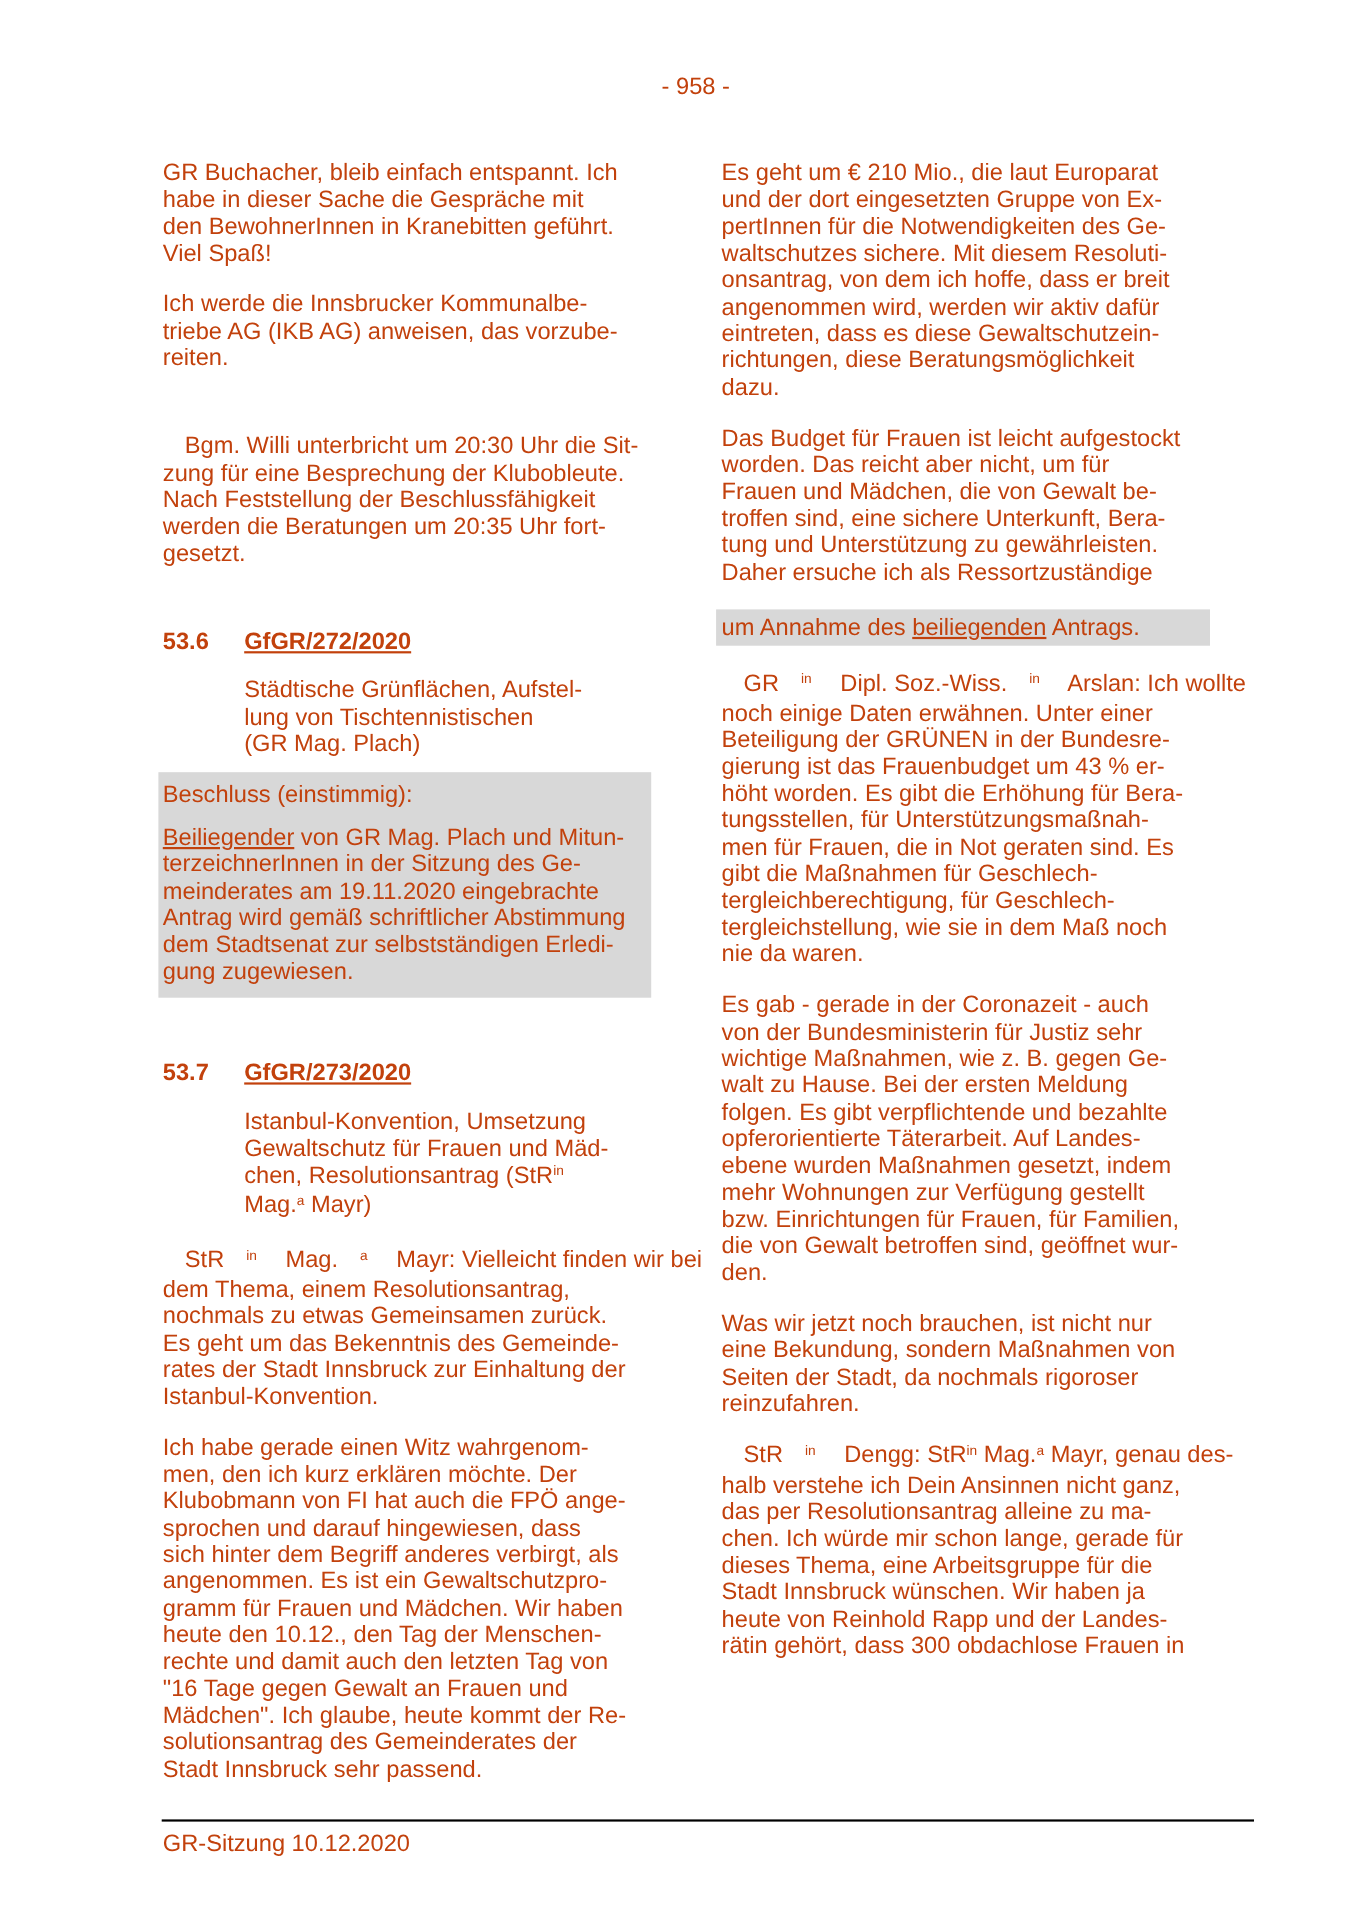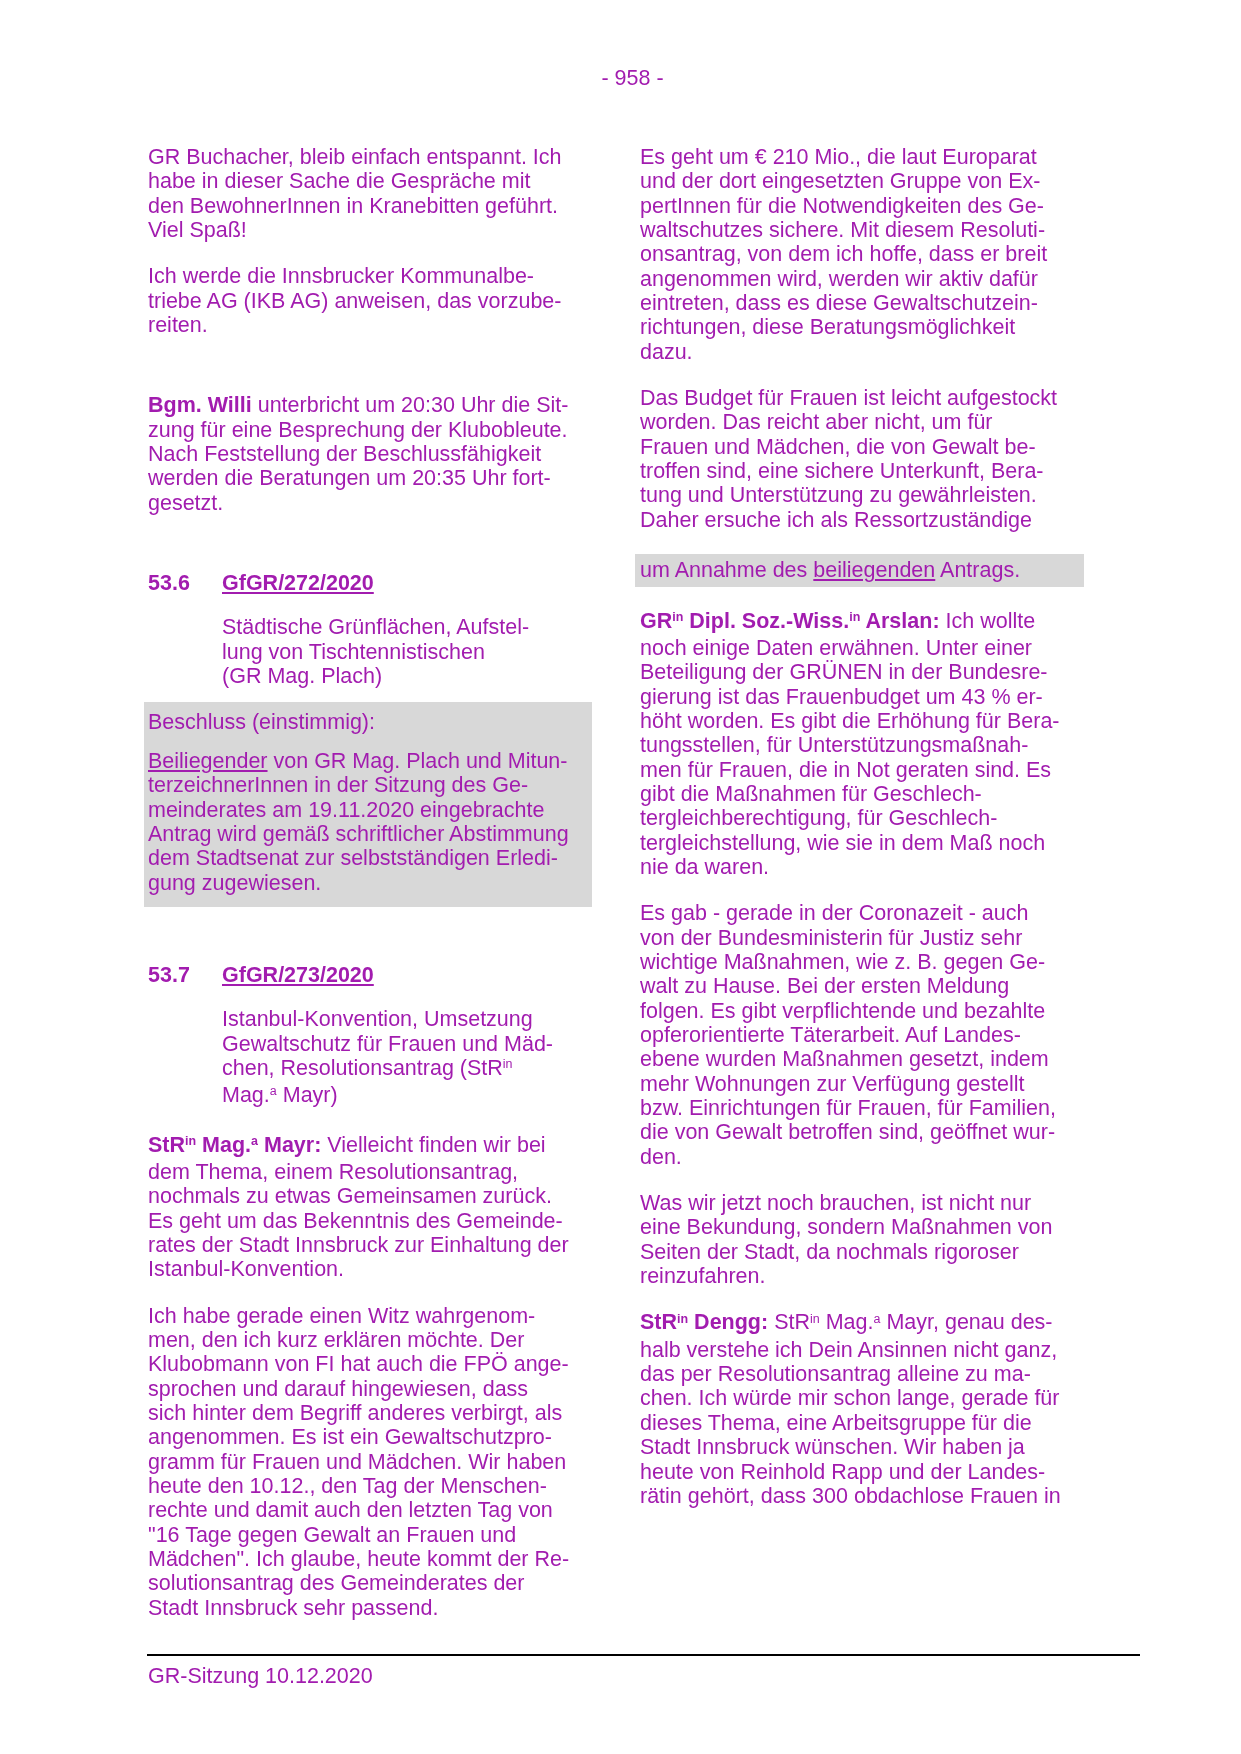--- a/index.html
+++ b/index.html
@@ -9,49 +9,49 @@
     width: 1241px;
     height: 1754px;
     overflow: hidden;
   }
   .page {
     position: absolute;
     left: 0; top: 0;
     width: 1241px;
     height: 1754px;
     background: #ffffff;
-    color: #a21caf;
+    color: #c2410c;
     font-family: "Liberation Sans", sans-serif;
     font-size: 21.5px;
   }
   .page-number {
     position: absolute;
     top: 66px;
     left: 148px;
     width: 969px;
     text-align: center;
     line-height: 24px;
   }
   .columns {
     position: absolute;
     top: 145px;
     left: 148px;
     width: 969px;
     display: flex;
-    gap: 48px;
+    gap: 64px;
   }
   .col {
     width: 444px;
     line-height: 24.35px;
   }
   .col > * { margin-top: 22px; }
   .col > *:first-child { margin-top: 0; }
   .space-lg { margin-top: 56px !important; }
   .ln { white-space: pre; }
-  .b { font-weight: bold; }
+  .b { font-weight: normal; margin-left: 20px; }
   .u { text-decoration: underline; }
   .sup {
     font-size: 0.58em;
     position: relative;
     top: -0.55em;
     letter-spacing: 0;
   }
   
   .agenda-head { font-weight: bold; text-decoration: underline; }
   .agenda-num { display: inline-block; width: 74px; }

